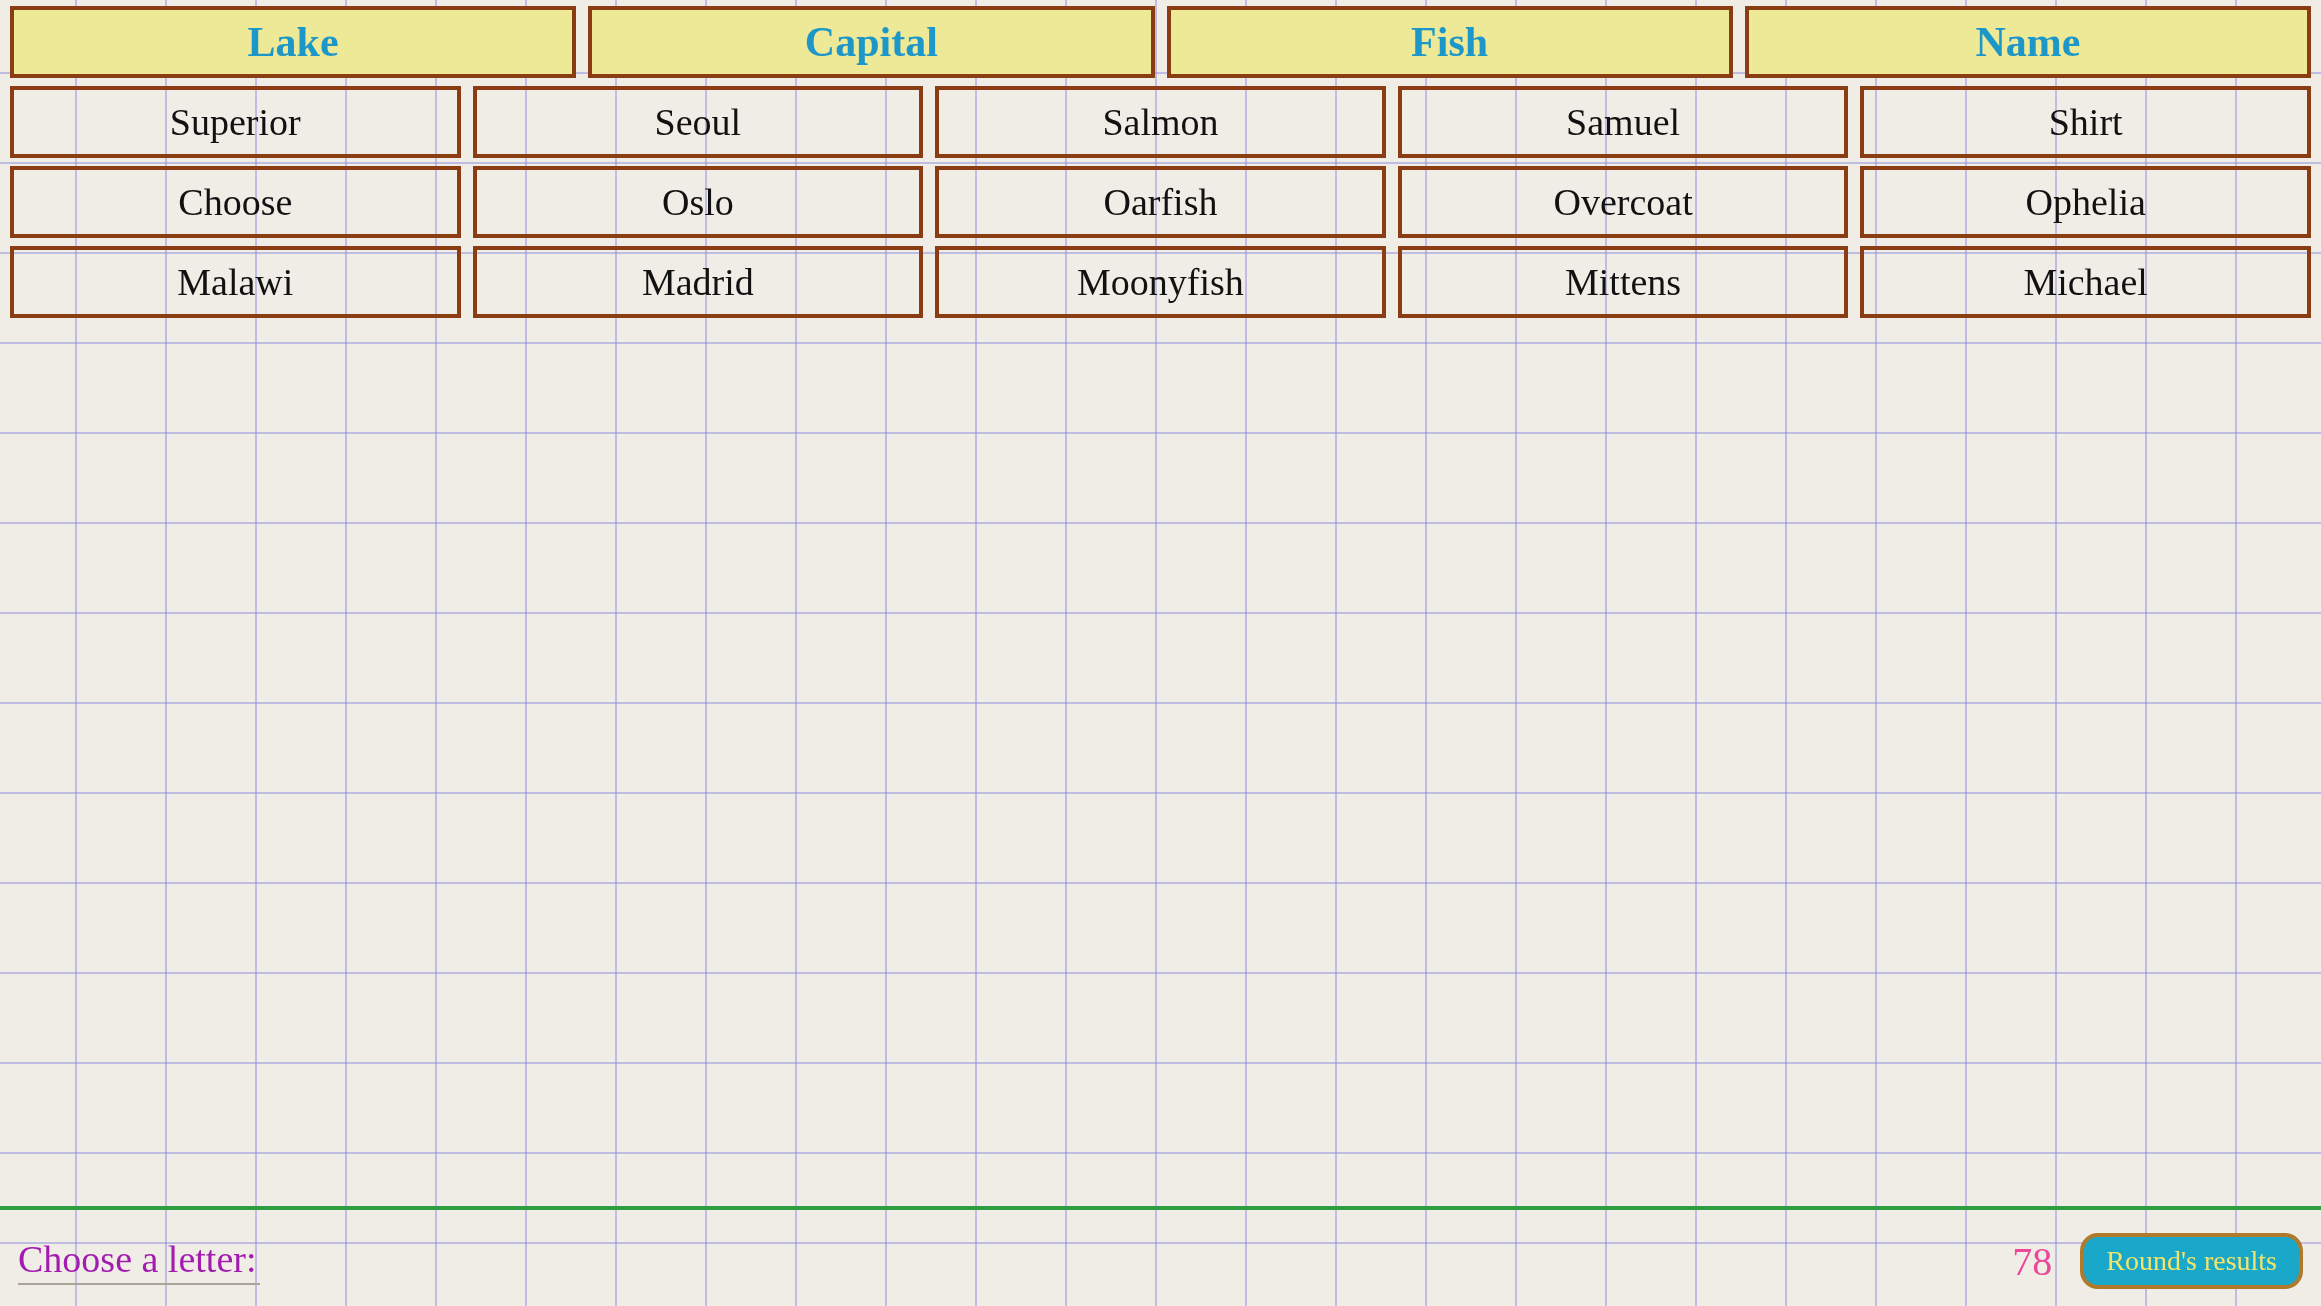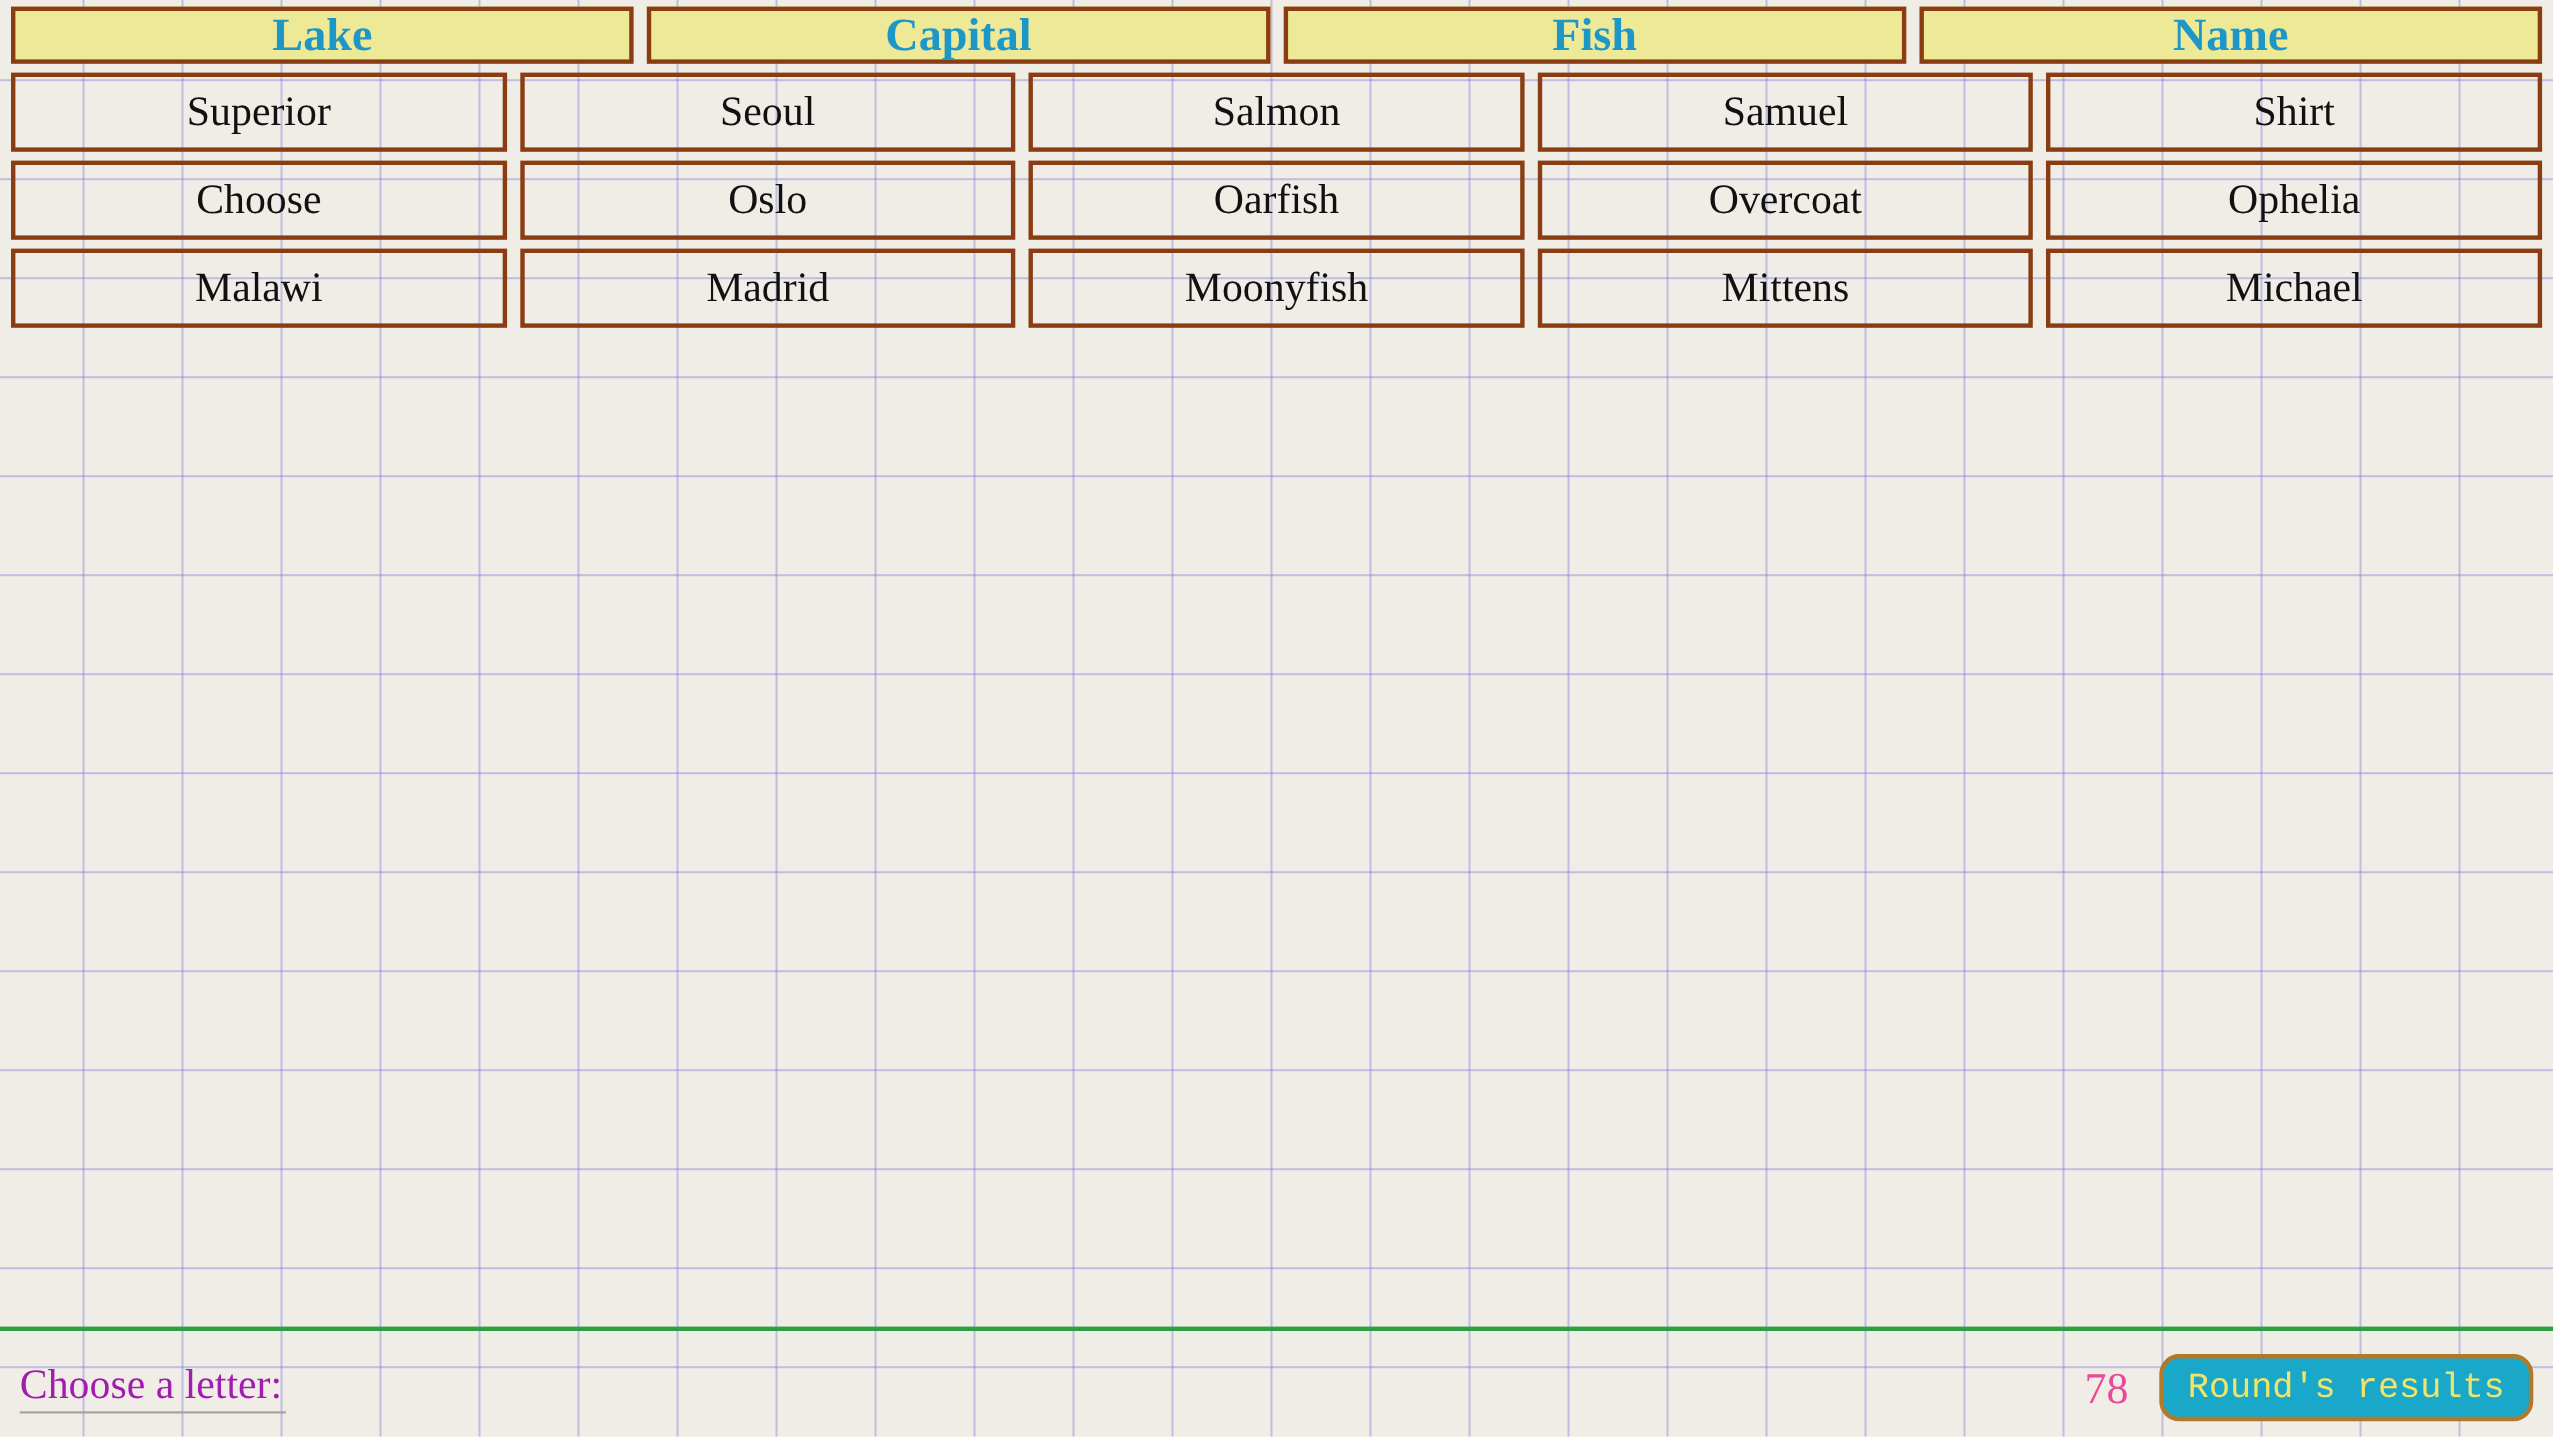--- a/index.html
+++ b/index.html
@@ -43,21 +43,21 @@
     justify-content: center;
     font-size: 38px;
     background: rgba(255,255,255,0.0);
     color: #111;
   }
   .header-cell {
     background: #ede997;
     color: #1d97c8;
     font-weight: 600;
     font-size: 42px;
-    height: 52px;
+    height: 72px;
   }
   .divider-line {
     position: absolute;
     left: 0;
     right: 0;
     bottom: 96px;
     height: 4px;
     background: #2e9e3f;
   }
   .footer {
@@ -80,23 +80,23 @@
   .score {
     color: #ec4899;
     font-size: 40px;
     margin-right: 28px;
   }
   .results-btn {
     background: #19a8c9;
     color: #f2e46b;
     border: 4px solid #b07a2a;
     border-radius: 18px;
-    font-size: 32px;
+    font-size: 28px;
     padding: 8px 22px;
-    font-family: Liberation Mono, monospace;
+    font-family: Liberation Serif, serif;
     cursor: pointer;
   }
 </style>
 </head>
 <body>
 
 <div class="graph-paper"></div>
 
 <div class="content">
   <div class="table-area">

